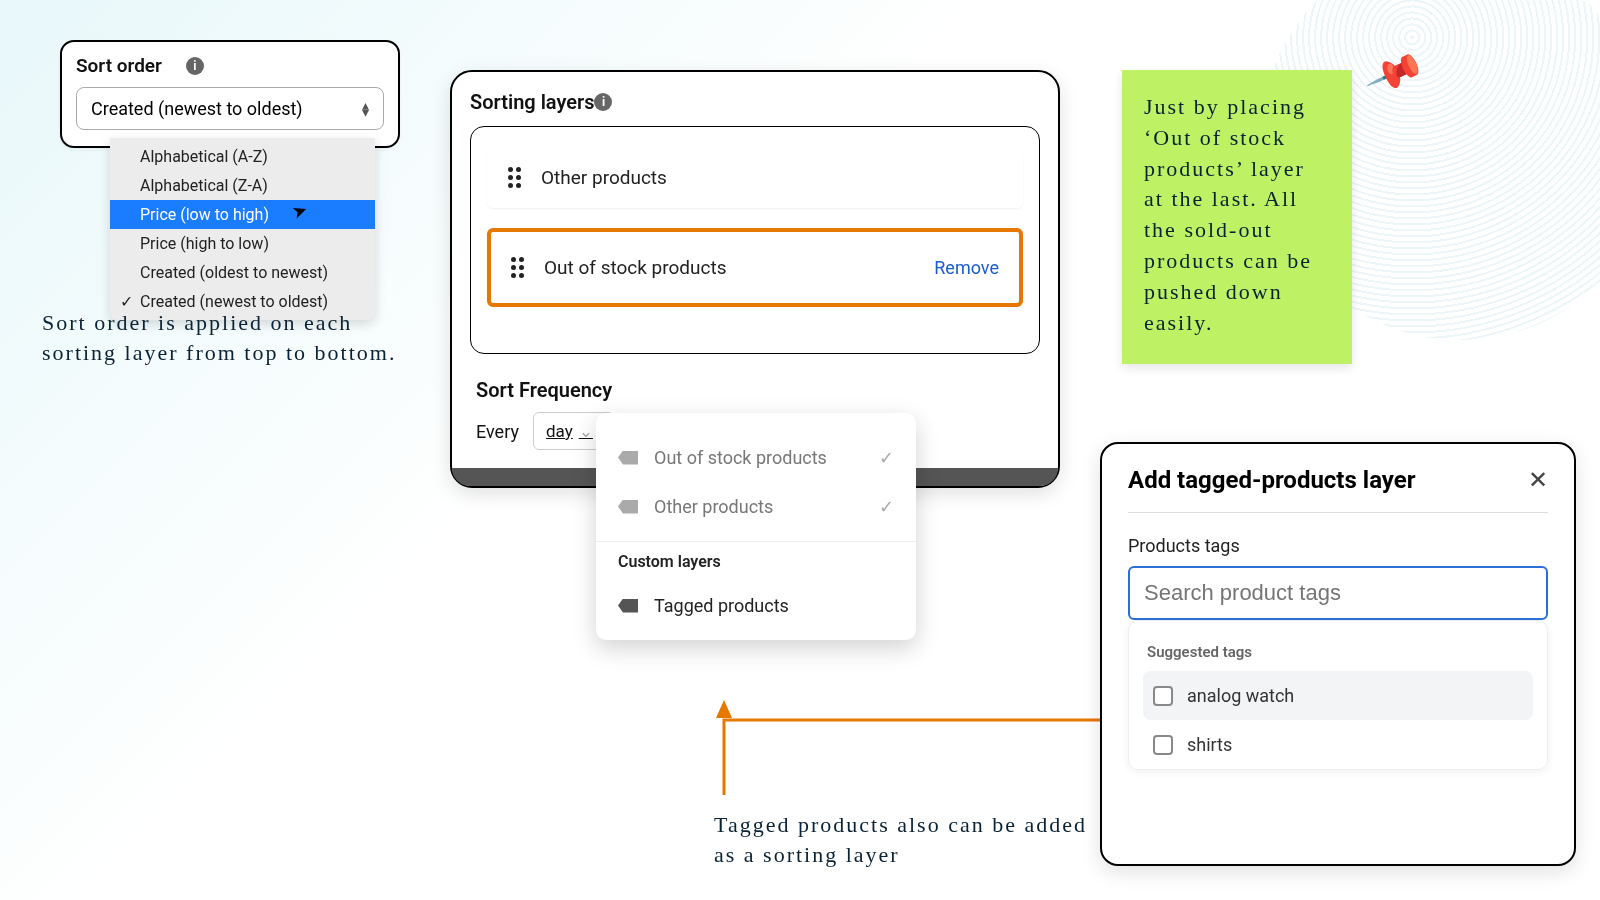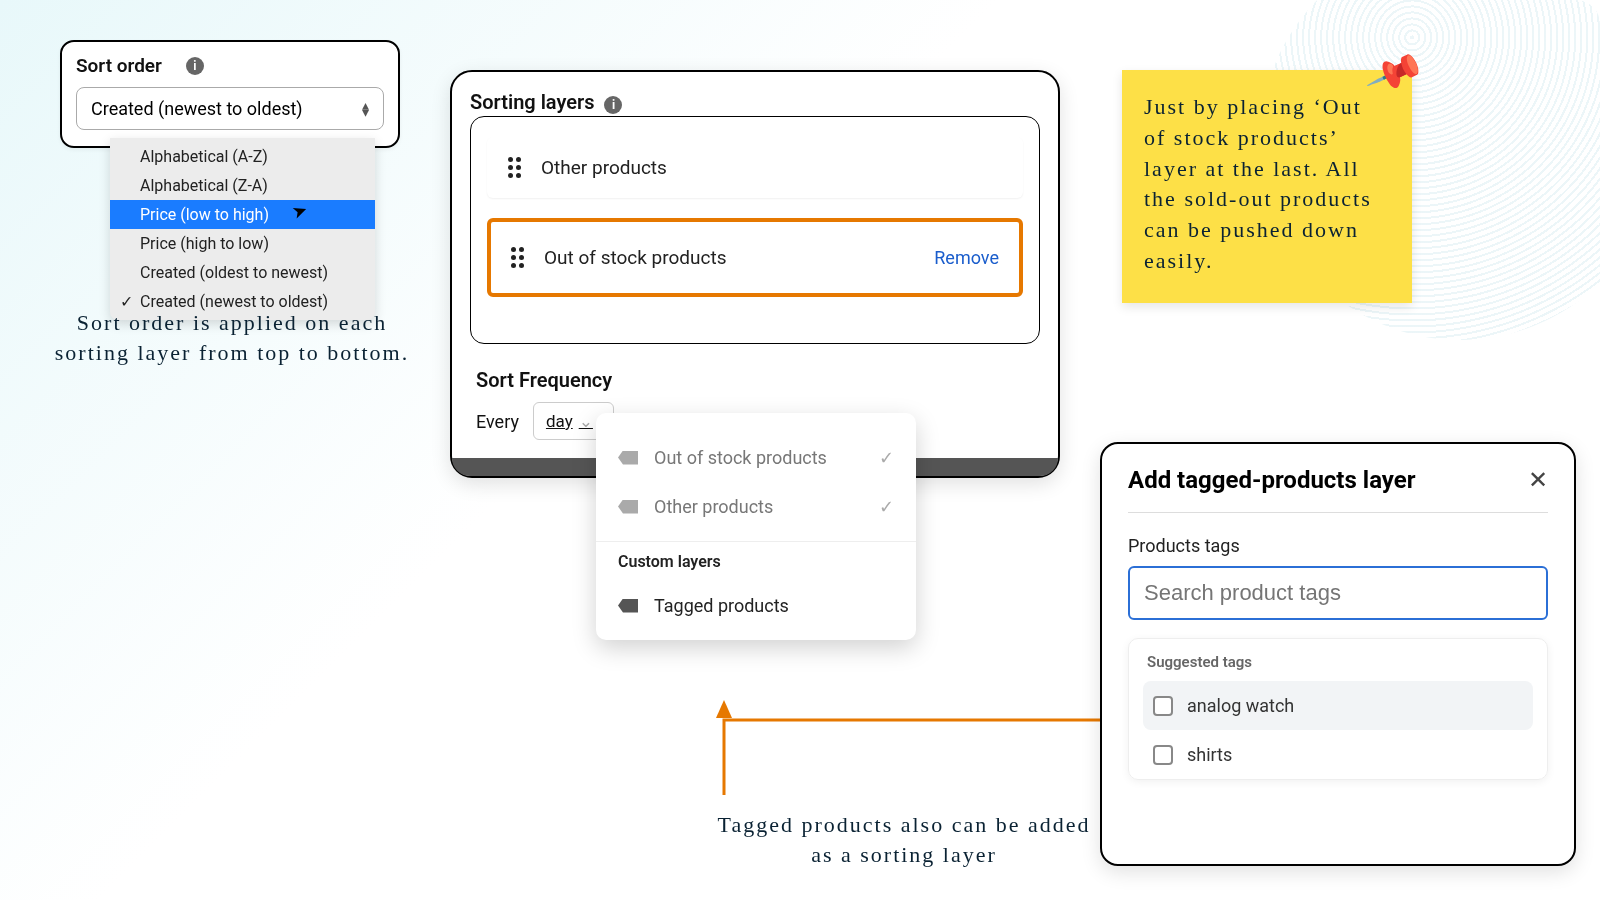--- a/index.html
+++ b/index.html
@@ -67,36 +67,35 @@
     position: absolute; top: 200px; left: 292px;
     font-size: 18px; transform: rotate(-20deg);
   }
 
   .annotation {
     font-family: Georgia, 'Times New Roman', serif;
     font-size: 22px;
     color: #0a2233;
     letter-spacing: 2px;
     line-height: 1.35;
-    text-align: center;
   }
   .anno-sort { position: absolute; top: 308px; left: 42px; width: 380px; }
 
   
   .layers-card {
     position: absolute;
     top: 70px; left: 450px;
     width: 610px;
     border: 2px solid #000;
     border-radius: 22px;
     background: #fff;
     box-shadow: 0 6px 20px rgba(0,0,0,0.12);
     padding: 18px 18px 0;
   }
-  .lc-title-row { display: flex; align-items: flex-end; gap: 10px; margin-bottom: 2px; }
+  .lc-title-row { display: flex; align-items: center; margin-bottom: 12px; }
   .lc-title { font-size: 20px; font-weight: 600; color: #111; }
   .lc-inner {
     border: 1.5px solid #000; border-radius: 14px;
     padding: 20px 16px 26px;
   }
   .layer-item {
     display: flex; align-items: center; justify-content: space-between;
     background: #fff;
     border: 1px solid transparent;
     border-radius: 6px;
@@ -165,22 +164,22 @@
   
   .arrow1 {
     position:absolute; top:700px; left:714px; width:400px; height:100px;
     pointer-events:none;
   }
   .anno-tagged { position:absolute; top:810px; left:714px; width:380px; }
 
   
   .sticky {
     position:absolute; top:70px; left:1122px;
-    width: 290px; padding: 22px 22px 26px;
-    background: #fde047;
+    width: 230px; padding: 22px 22px 26px;
+    background: #bef264;
     font-family: Georgia, serif;
     font-size: 22px; line-height:1.4; letter-spacing:2px;
     color:#0a2233;
     box-shadow: 0 4px 10px rgba(0,0,0,0.1);
   }
   .pin { position:absolute; top:50px; left:1370px; font-size:40px; transform:rotate(20deg); z-index:5; }
 
   
   .modal {
     position:absolute; top:442px; left:1100px;
@@ -195,23 +194,22 @@
   .modal-header { display:flex; justify-content:space-between; align-items:center; padding-bottom:18px; border-bottom:1px solid #ddd; }
   .modal-title { font-size: 24px; font-weight:700; }
   .close-x { font-size:24px; color:#444; cursor:pointer; }
   .modal-label { font-size:18px; color:#222; margin: 22px 0 10px; }
   .modal-input {
     width:100%; border:2px solid #2b6fd6; border-radius:6px;
     padding: 12px 14px; font-size:22px; color:#888;
     outline:none;
   }
   .sugg-panel {
-    margin-top: 18px;
     border:1px solid #eee; border-radius:10px;
-    padding: 14px 14px 0;
+    padding: 22px 14px 0;
     box-shadow: 0 2px 8px rgba(0,0,0,0.06);
   }
   .sugg-title { font-size:15px; color:#666; font-weight:600; margin-bottom:10px; padding-left:4px; }
   .sugg-item {
     display:flex; align-items:flex-end; gap:14px;
     padding: 14px 10px; border-radius:8px; font-size:18px; color:#333;
   }
   .sugg-item.hover { background:#f2f4f6; }
   .checkbox {
     width:20px; height:20px; border:2px solid #888; border-radius:4px; background:#fff;

